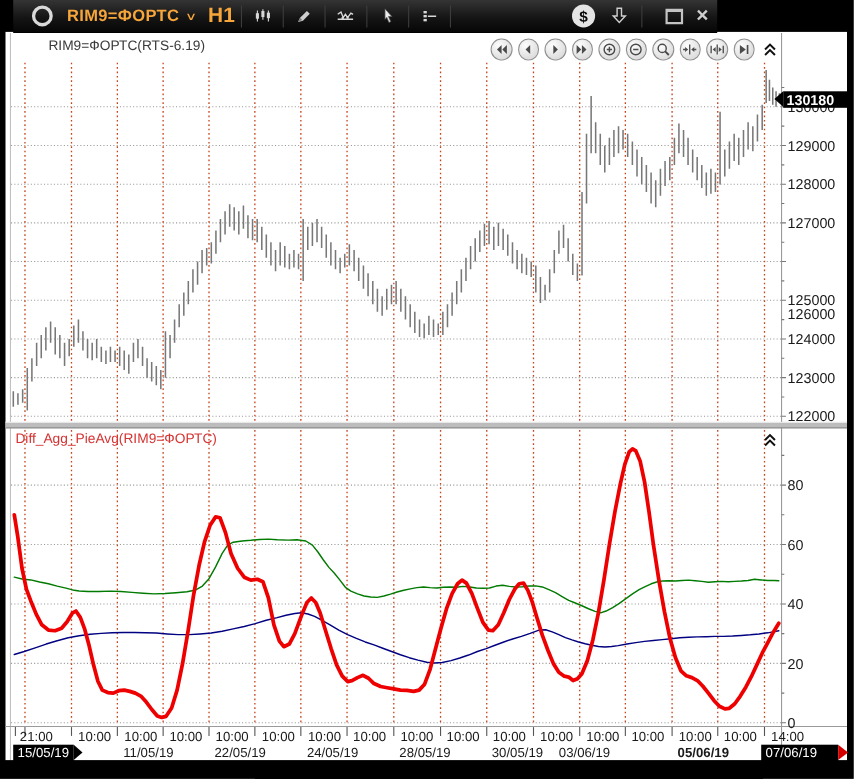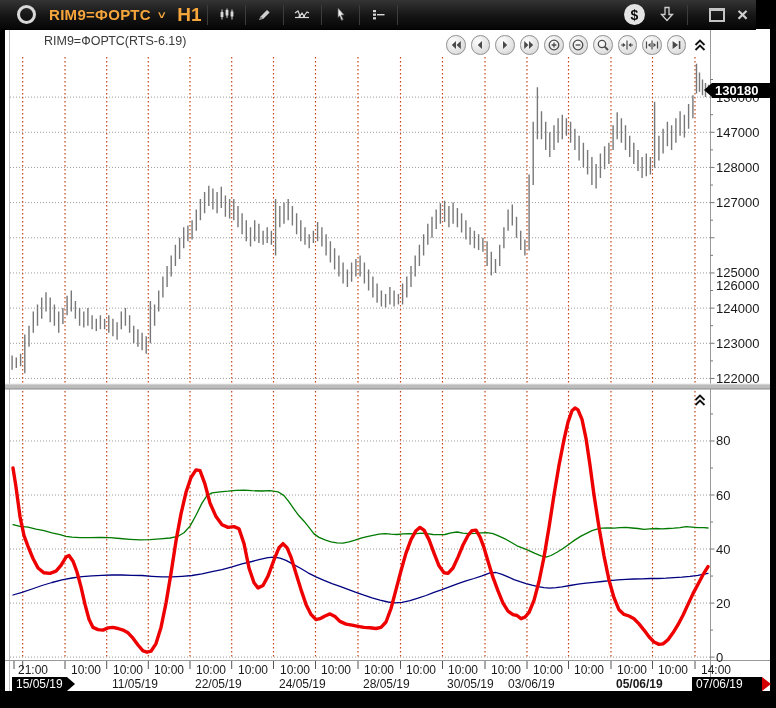--- a/index.html
+++ b/index.html
@@ -1,19 +1,19 @@
 <!DOCTYPE html>
 <html><head>
 <meta charset="utf-8">
 <style>
   html,body{margin:0;padding:0;background:#444;}
   .window{position:relative;width:776px;height:708px;background:#000;overflow:hidden;
           font-family:"Liberation Sans",sans-serif;-webkit-font-smoothing:antialiased;}
   
-  .titlebar{position:absolute;left:0;top:0;width:756px;height:29px;
+  .titlebar{position:absolute;left:12px;top:0;width:640px;height:29px;
             background:linear-gradient(#343434,#151515 55%,#060606);
             display:flex;align-items:center;z-index:6;border-bottom:1px solid #000;}
   .logo-ring{width:13px;height:13px;border:3px solid #d9d9d9;border-radius:50%;margin-left:17px;flex:0 0 auto;}
   .tb-symbol{font-size:15px;font-weight:bold;color:#f6a63a;margin-left:13px;letter-spacing:.3px;}
   .tb-chev{color:#f6a63a;font-size:10px;margin-left:7px;transform:scaleX(1.5);}
   .tb-tf{font-size:19px;font-weight:bold;color:#f6a63a;margin-left:12px;}
   .tb-sep{width:1px;height:20px;background:#3c3c3c;margin:0 5px;flex:0 0 auto;}
   .tb-btn{width:27px;height:23px;display:flex;align-items:center;justify-content:center;border-radius:2px;}
   .tb-right{position:absolute;right:8px;top:0;height:29px;display:flex;align-items:center;}
   .dollar-circle{width:21px;height:21px;border-radius:50%;background:#e4e4e4;color:#0a0a0a;
@@ -230,20 +230,21 @@
       <line x1="652.5" y1="661" x2="652.5" y2="669" stroke="#555" stroke-width="1"></line>
       <line x1="695" y1="661" x2="695" y2="669" stroke="#555" stroke-width="1"></line>
     </svg>
 
   <div class="plot-hit" style="left:10px;top:57px;width:700px;height:326px;"></div>
   <div class="plot-hit" style="left:10px;top:391px;width:700px;height:268px;"></div>
   <div class="plot-hit" style="left:711px;top:30px;width:59px;height:630px;"></div>
   <div class="plot-hit" style="left:6px;top:661px;width:704px;height:30px;"></div>
 
   <div class="lbl panel-title" style="left:44px;top:34px;">RIM9=ФОРТС(RTS-6.19)</div>
+  <div class="lbl ind-title" style="left: 14px; top: 392px; color: rgb(214, 51, 51);">Diff_Agg_PieAvg(RIM9=ФОРТС)</div>
 
   <div class="navbar" id="navbar">
       <div class="nav-btn">
         <svg width="14" height="14" viewBox="0 0 14 14">
           <path d="M7,3 L2.8,7 L7,11 Z M11.8,3 L7.6,7 L11.8,11 Z" fill="#4a4a4a"></path>
         </svg>
       </div>
       <div class="nav-btn">
         <svg width="14" height="14" viewBox="0 0 14 14">
           <path d="M9,3 L4.8,7 L9,11 Z" fill="#4a4a4a"></path>
@@ -304,21 +305,21 @@
       </svg>
   </div>
   <div class="collapse" style="left:693px;top:392px;">
     <svg width="14" height="16" viewBox="0 0 14 16">
         <path d="M2.5,8 L7,3.5 L11.5,8 M2.5,13 L7,8.5 L11.5,13" fill="none" stroke="#111" stroke-width="1.8"></path>
       </svg>
   </div>
 
   <div id="axis-labels">
       <span class="lbl axis-num" style="left: 716px; top: 89.5949px;">130000</span>
-      <span class="lbl axis-num" style="left: 716px; top: 124.766px;">147000</span>
+      <span class="lbl axis-num" style="left: 716px; top: 124.766px;">129000</span>
       <span class="lbl axis-num" style="left: 716px; top: 159.937px;">128000</span>
       <span class="lbl axis-num" style="left: 716px; top: 195.108px;">127000</span>
       <span class="lbl axis-num" style="left: 716px; top: 230.279px; margin-top: 48px;">126000</span>
       <span class="lbl axis-num" style="left: 716px; top: 265.45px;">125000</span>
       <span class="lbl axis-num" style="left: 716px; top: 300.621px;">124000</span>
       <span class="lbl axis-num" style="left: 716px; top: 335.792px;">123000</span>
       <span class="lbl axis-num" style="left: 716px; top: 370.963px;">122000</span>
       <span class="lbl axis-num" style="left: 716px; top: 433.48px;">80</span>
       <span class="lbl axis-num" style="left: 716px; top: 487.512px;">60</span>
       <span class="lbl axis-num" style="left: 716px; top: 541.544px;">40</span>

